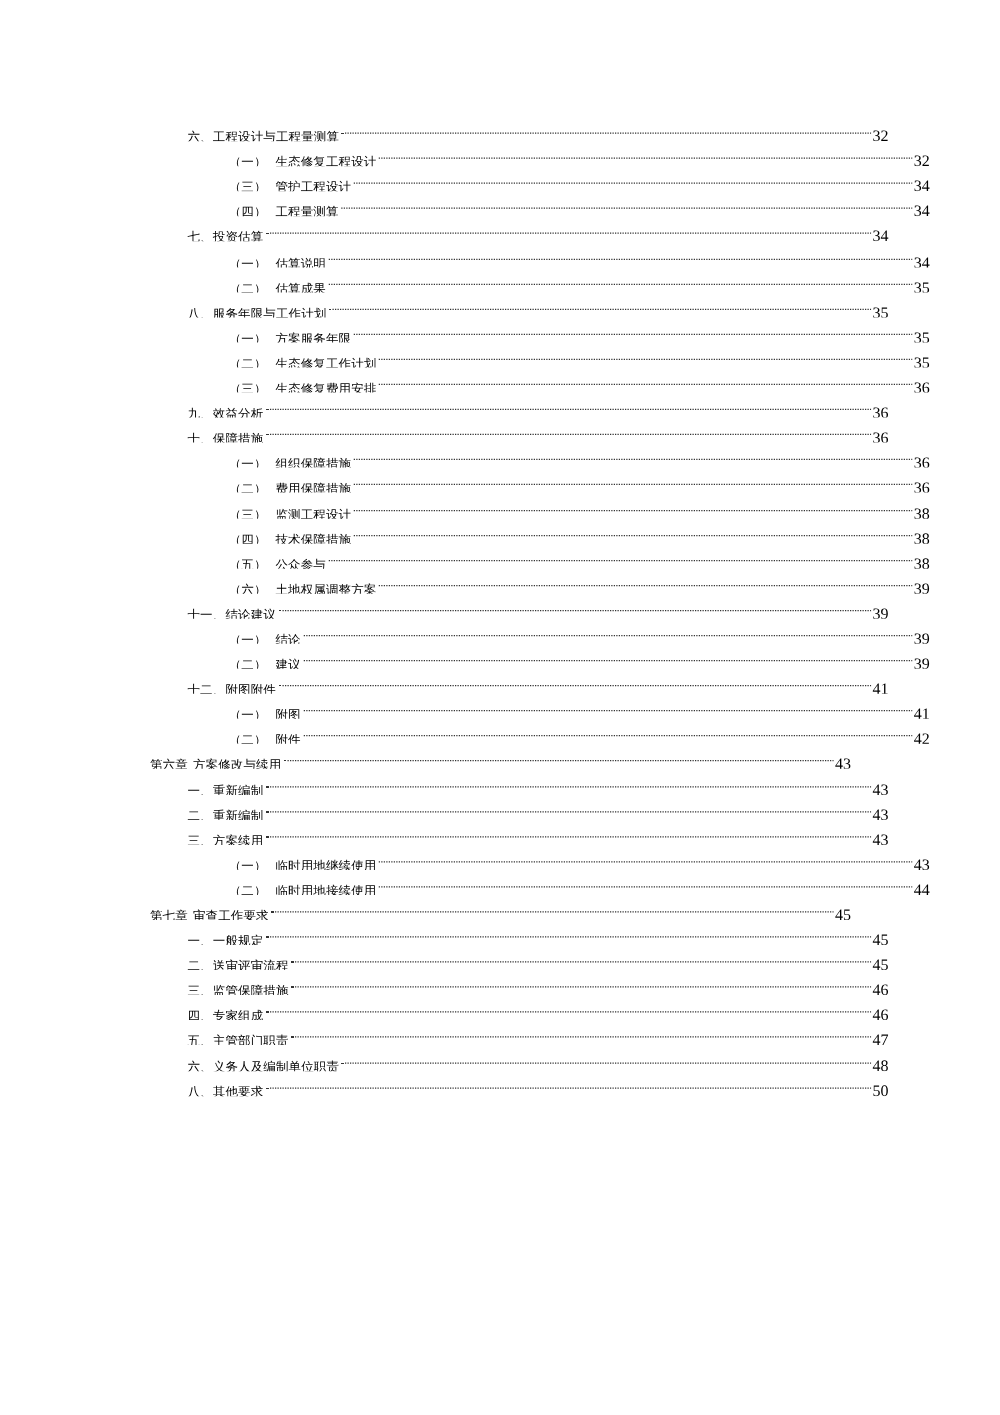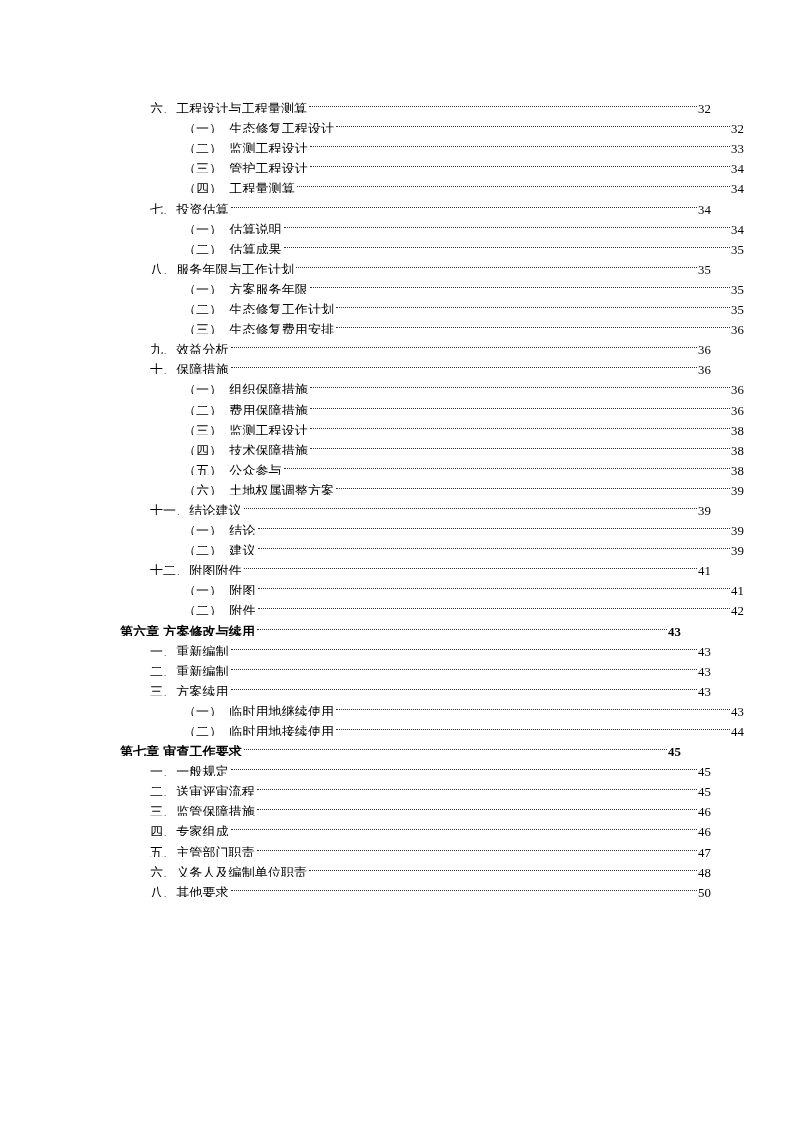--- a/index.html
+++ b/index.html
@@ -36,27 +36,27 @@
     display: flex;
     align-items: baseline;
     width: 100%;
     height: 20.1px;
     line-height: 20.1px;
     white-space: nowrap;
     overflow: hidden;
   }
 
   
-  .lvl-1 { padding-left: 0px; font-weight: bold; }
+  .lvl-1 { padding-left: 0px; }
   .lvl-2 { padding-left: 30px; }
   .lvl-3 { padding-left: 63px; }
 
   .toc-label {
     flex: 0 0 auto;
-    font-size: 13px;
+    font-size: 10px;
     letter-spacing: 0.1px;
   }
 
   
   .marker {
     display: inline-block;
   }
   .marker-gap {
     display: inline-block;
     width: 7px;
@@ -97,25 +97,20 @@
         <span class="toc-label"><span class="marker">六、</span><span class="marker-gap" style="width: 0px;"></span><span>工程设计与工程量测算</span></span>
         <span class="toc-leader"></span>
         <span class="toc-page">32</span>
       </div>
       <div class="toc-row lvl-3">
         <span class="toc-label"><span class="marker">（一）</span><span class="marker-gap"></span><span>生态修复工程设计</span></span>
         <span class="toc-leader"></span>
         <span class="toc-page">32</span>
       </div>
       <div class="toc-row lvl-3">
-        <span class="toc-label"><span class="marker">（二）</span><span class="marker-gap"></span><span>监测工程设计</span></span>
-        <span class="toc-leader"></span>
-        <span class="toc-page">33</span>
-      </div>
-      <div class="toc-row lvl-3">
         <span class="toc-label"><span class="marker">（三）</span><span class="marker-gap"></span><span>管护工程设计</span></span>
         <span class="toc-leader"></span>
         <span class="toc-page">34</span>
       </div>
       <div class="toc-row lvl-3">
         <span class="toc-label"><span class="marker">（四）</span><span class="marker-gap"></span><span>工程量测算</span></span>
         <span class="toc-leader"></span>
         <span class="toc-page">34</span>
       </div>
       <div class="toc-row lvl-2">

